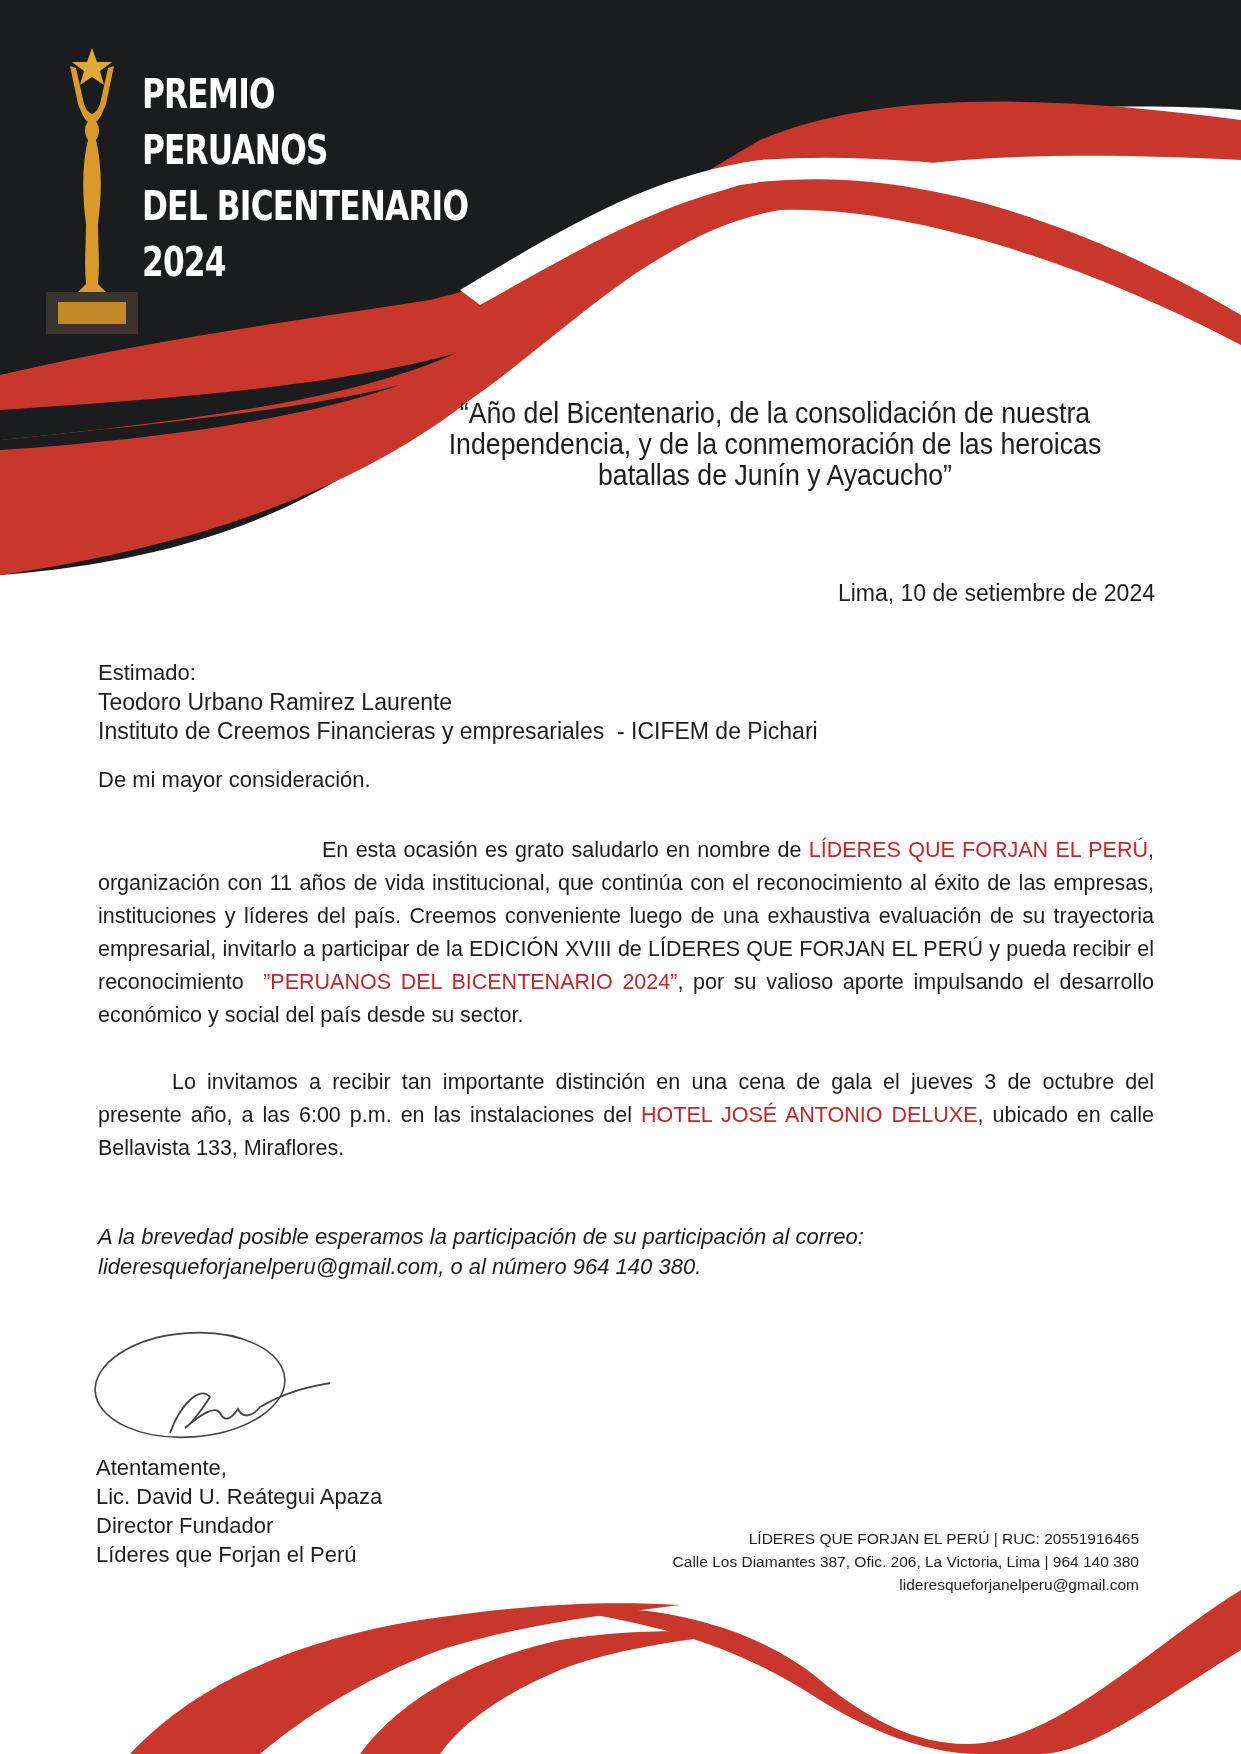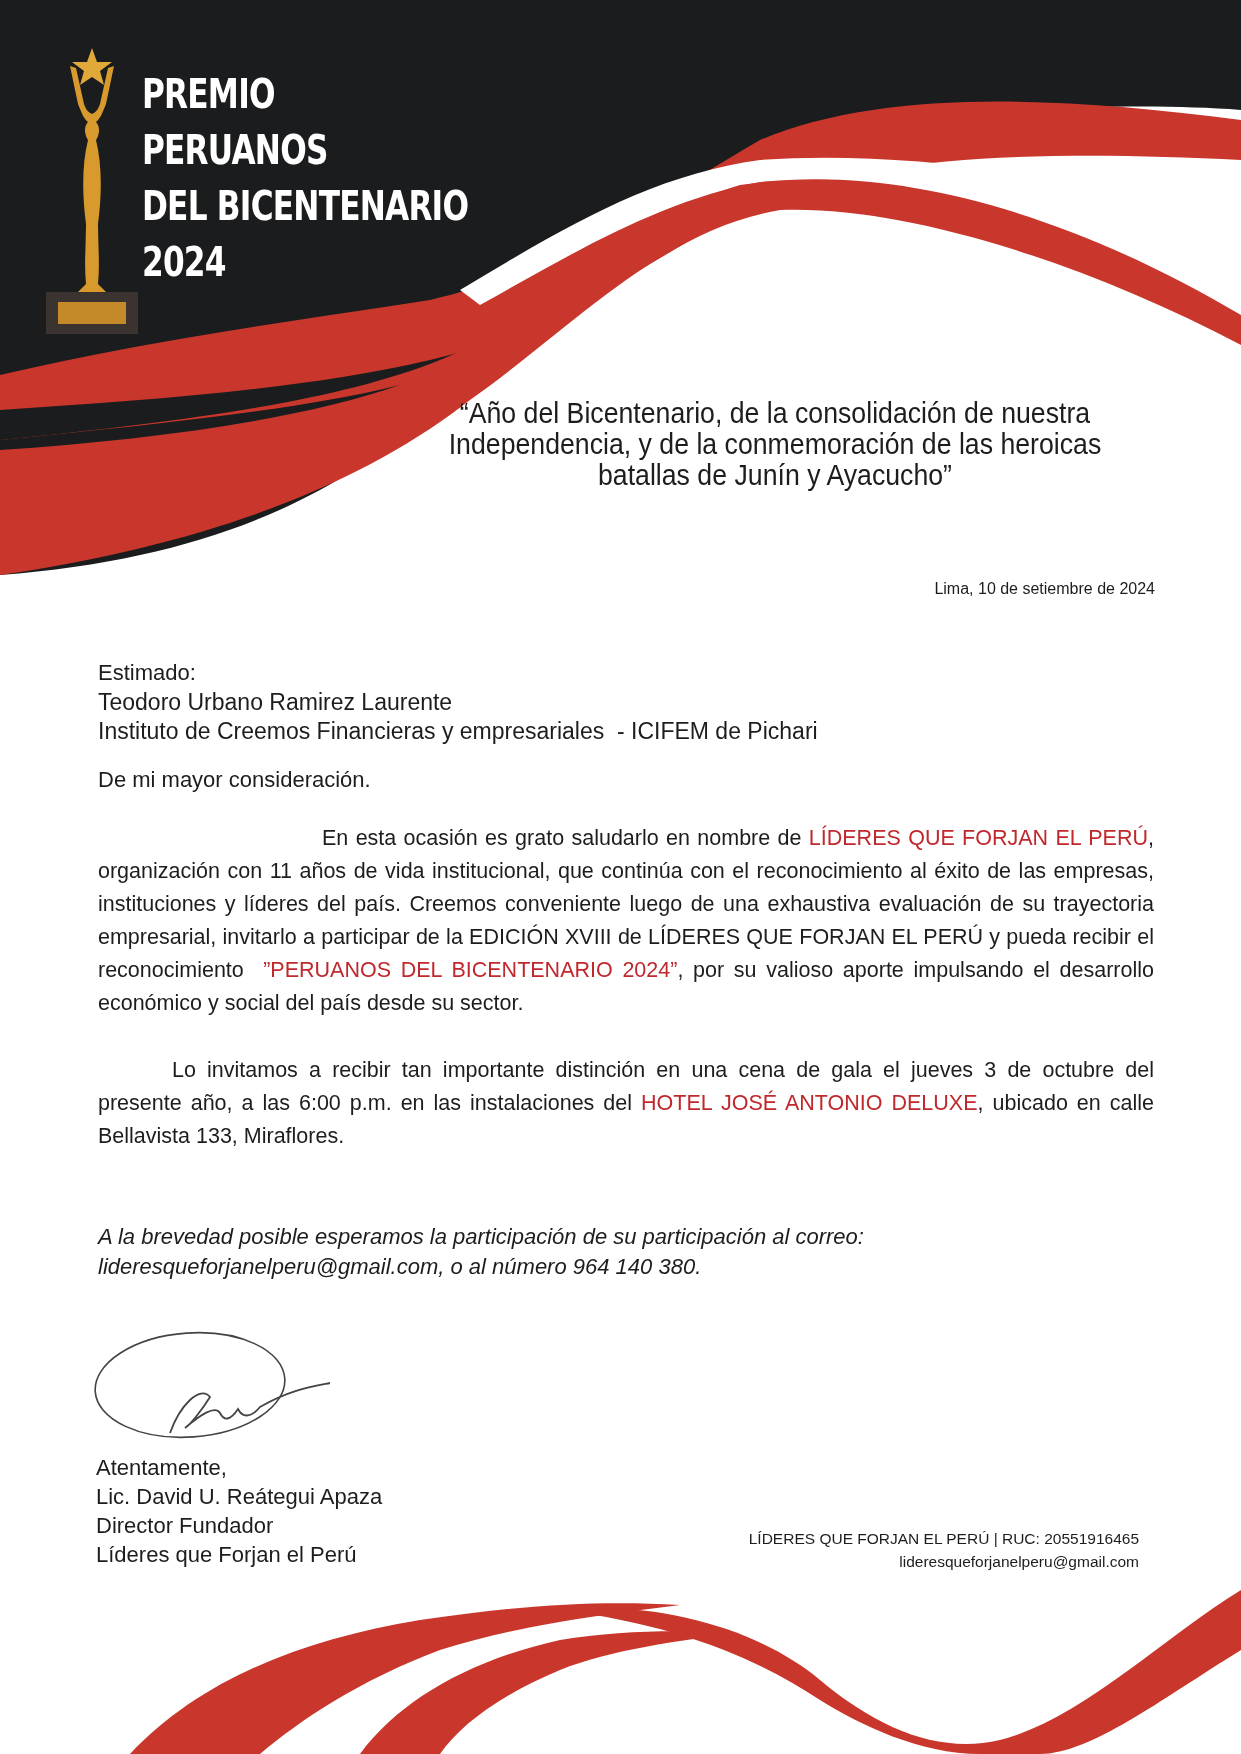--- a/index.html
+++ b/index.html
@@ -6,26 +6,26 @@
   body { width: 1241px; height: 1754px; position: relative; overflow: hidden;
          font-family: "Liberation Sans", sans-serif; color: #1d1d1b; }
   .bg { position: absolute; left: 0; top: 0; width: 1241px; height: 1754px; }
   .title-block { position: absolute; left: 142px; top: 66px; color: #ffffff;
     font-family: "DejaVu Sans", sans-serif; font-weight: bold; font-size: 40px;
     line-height: 56px; letter-spacing: -1px; transform: scaleX(0.78); transform-origin: left top; }
   .title-block div { white-space: nowrap; }
   .trophy { position: absolute; left: 44px; top: 44px; width: 96px; height: 290px; }
   .motto { position: absolute; left: 380px; top: 398px; width: 790px; text-align: center;
     font-size: 29px; line-height: 31px; color: #1d1d1b; transform: scaleX(0.92); transform-origin: center top; }
-  .date { position: absolute; right: 86px; top: 580px; font-size: 16px; }
+  .date { position: absolute; right: 86px; top: 580px; font-size: 23px; }
   .salute { position: absolute; left: 98px; top: 660px; font-size: 22px; }
   .recipient { position: absolute; left: 98px; top: 688px; font-size: 23px; font-weight: normal; line-height: 29px; }
   .consider { position: absolute; left: 98px; top: 767px; font-size: 22px; }
   .para { position: absolute; left: 98px; width: 1056px; font-size: 21.5px; line-height: 33px;
-    text-align: justify; }
+    text-align: justify; margin-top: 12px; }
   .p1 { top: 822px; }
   .p2 { top: 1054px; }
   .indent1 { display: inline-block; width: 224px; }
   .indent2 { display: inline-block; width: 74px; }
   .red { color: #c0282d; }
   .confirm { position: absolute; left: 98px; top: 1222px; font-size: 22px; font-style: italic; line-height: 30px; }
   .signature { position: absolute; left: 90px; top: 1325px; width: 250px; height: 120px; }
   .closing { position: absolute; left: 96px; top: 1453px; font-size: 22px; line-height: 29px; }
   .footer { position: absolute; right: 102px; top: 1527px; text-align: right; font-size: 15.5px; line-height: 23px; }
 </style>
@@ -94,14 +94,15 @@
 
 <div class="closing">
   <div>Atentamente,</div>
   <div>Lic. David U. Reátegui Apaza</div>
   <div>Director Fundador</div>
   <div>Líderes que Forjan el Perú</div>
 </div>
 
 <div class="footer">
   <div>LÍDERES QUE FORJAN EL PERÚ | RUC: 20551916465</div>
+  <div>Calle Los Diamantes 387, Ofic. 206, La Victoria, Lima | 964 140 380</div>
   <div>lideresqueforjanelperu@gmail.com</div>
 </div>
 
 </body></html>

